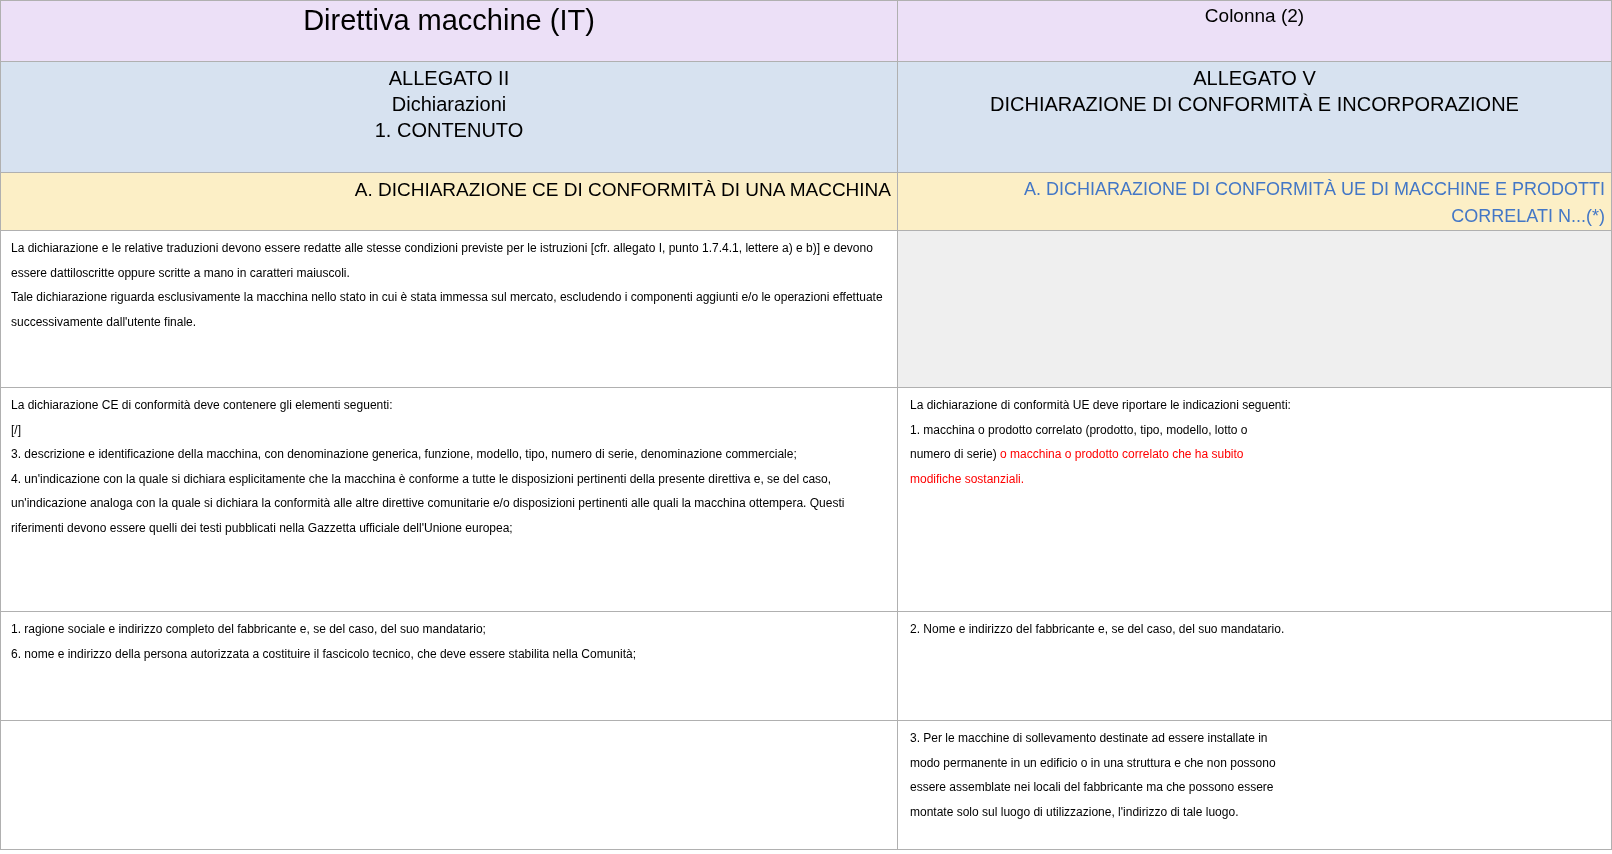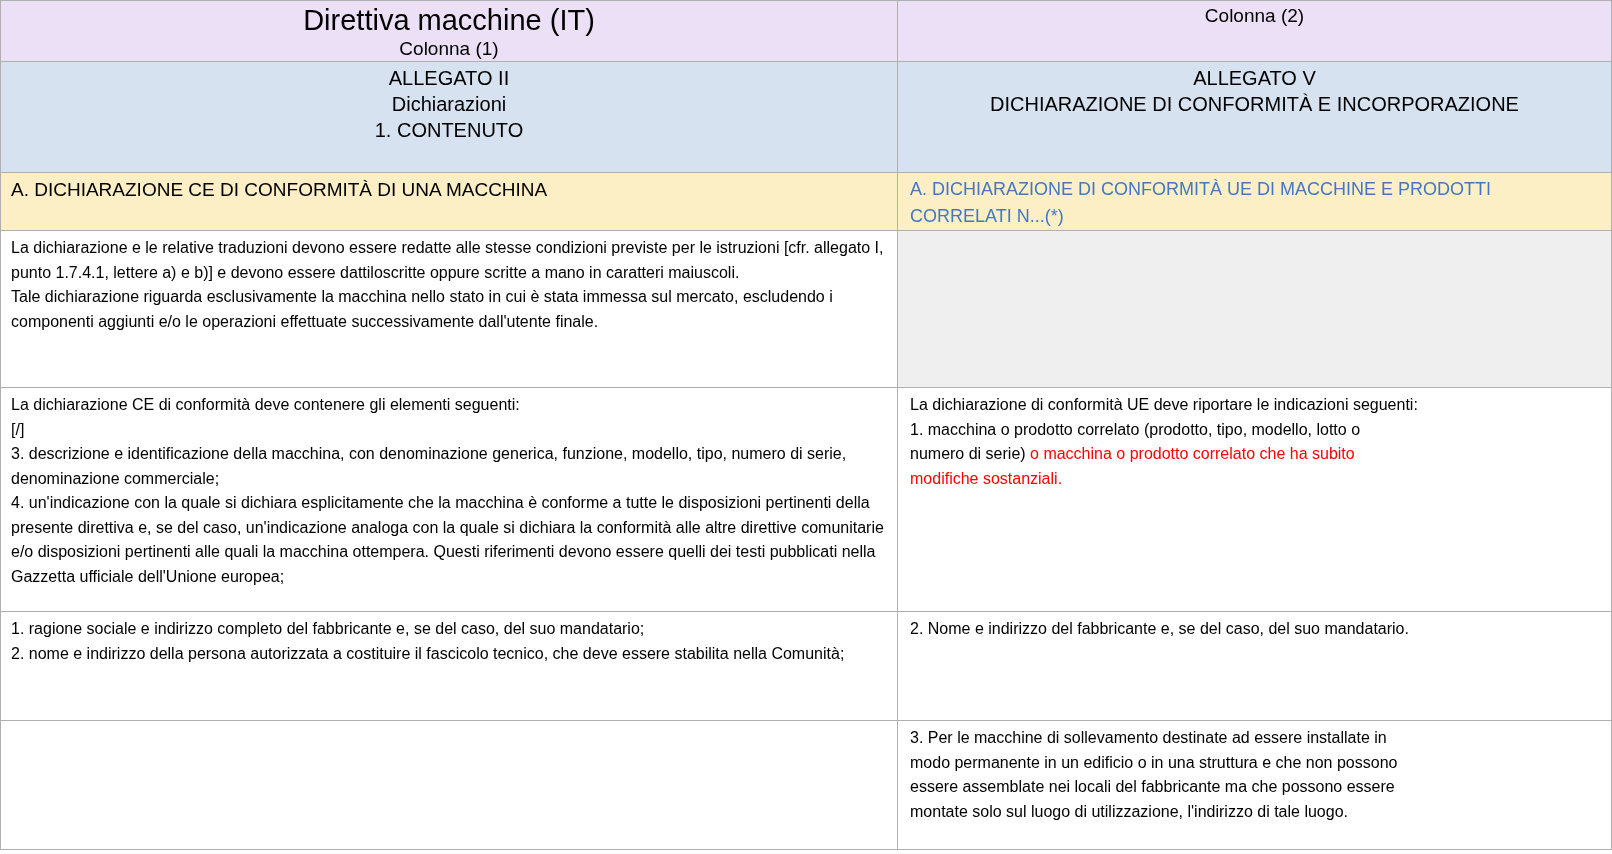--- a/index.html
+++ b/index.html
@@ -28,40 +28,39 @@
     box-sizing:border-box;overflow:hidden;
     border-right:1px solid var(--border);
     border-bottom:1px solid var(--border);
   }
   .cell.last-col{border-right:none;}
   .cell.last-row{border-bottom:none;}
   .r1{background:var(--purple-bg);text-align:center;padding-top:3px;}
   .r2{background:var(--blue-bg);text-align:center;padding-top:3px;
       font-weight:normal;font-size:20px;line-height:26px;white-space:pre-line;}
   .r3{background:var(--yellow-bg);padding:3px 6px 0 10px;
-      font-size:19px;line-height:27px;white-space:pre-line;}
+      font-size:19px;line-height:27px;white-space:pre-line;text-align:right;}
   .r3.right-col{color:var(--blue-text);font-size:18px;padding-left:12px;}
   .body-cell{
     background:#ffffff;padding:5px 6px 0 10px;
-    font-size:16px;line-height:24.5px;white-space:pre-line;
+    font-size:12px;line-height:24.5px;white-space:pre-line;
   }
   .body-cell.right-col{padding-left:12px;}
   .body-cell.gray{background:var(--gray-bg);}
   .col-title{font-size:29px;line-height:33px;}
   .col-sub{font-size:19px;line-height:24px;}
   .red-seg{color:var(--red-text);}
 </style>
 </head>
 <body>
 
 <div class="cmp-table">
 
   <div class="cell r1">
     <div class="col-title">Direttiva macchine (IT)</div>
-    <div class="col-sub">Colonna (1)</div>
   </div>
   <div class="cell r1 last-col">
     <div class="col-sub">Colonna (2)</div>
   </div>
 
   <div class="cell r2">ALLEGATO II
 Dichiarazioni
 1. CONTENUTO</div>
   <div class="cell r2 last-col">ALLEGATO V
 DICHIARAZIONE DI CONFORMITÀ E INCORPORAZIONE</div>
@@ -77,21 +76,21 @@
   <div class="cell body-cell">La dichiarazione CE di conformità deve contenere gli elementi seguenti:
 [/]
 3. descrizione e identificazione della macchina, con denominazione generica, funzione, modello, tipo, numero di serie, denominazione commerciale;
 4. un'indicazione con la quale si dichiara esplicitamente che la macchina è conforme a tutte le disposizioni pertinenti della presente direttiva e, se del caso, un'indicazione analoga con la quale si dichiara la conformità alle altre direttive comunitarie e/o disposizioni pertinenti alle quali la macchina ottempera. Questi riferimenti devono essere quelli dei testi pubblicati nella Gazzetta ufficiale dell'Unione europea;</div>
   <div class="cell body-cell right-col last-col"><span>La dichiarazione di conformità UE deve riportare le indicazioni seguenti:
 1. macchina o prodotto correlato (prodotto, tipo, modello, lotto o
 numero di serie) </span><span class="red-seg">o macchina o prodotto correlato che ha subito
 modifiche sostanziali.</span></div>
 
   <div class="cell body-cell">1. ragione sociale e indirizzo completo del fabbricante e, se del caso, del suo mandatario;
-2. nome e indirizzo della persona autorizzata a costituire il fascicolo tecnico, che deve essere stabilita nella Comunità;</div>
+6. nome e indirizzo della persona autorizzata a costituire il fascicolo tecnico, che deve essere stabilita nella Comunità;</div>
   <div class="cell body-cell right-col last-col">2. Nome e indirizzo del fabbricante e, se del caso, del suo mandatario.</div>
 
   <div class="cell body-cell last-row"></div>
   <div class="cell body-cell right-col last-col last-row">3. Per le macchine di sollevamento destinate ad essere installate in
 modo permanente in un edificio o in una struttura e che non possono
 essere assemblate nei locali del fabbricante ma che possono essere
 montate solo sul luogo di utilizzazione, l'indirizzo di tale luogo.</div>
 
 </div>
 

